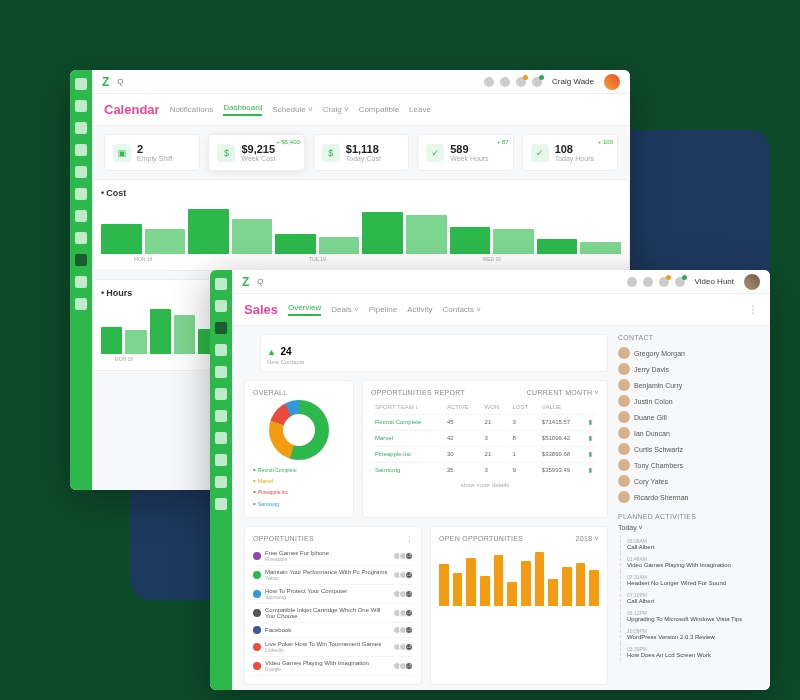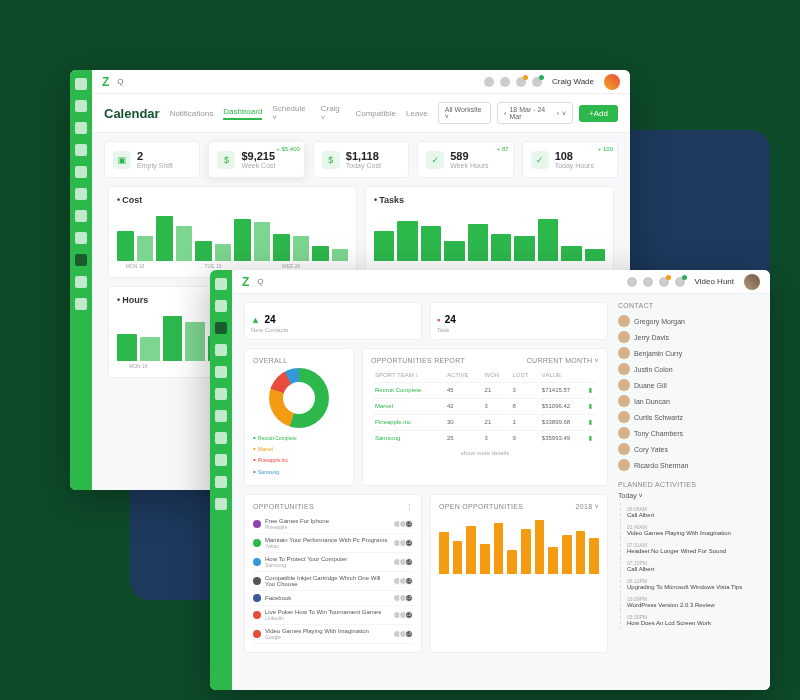--- a/index.html
+++ b/index.html
@@ -15,47 +15,47 @@
 .logo-z { color: #2db84c; font-weight: bold; font-size: 12px; margin-right: 8px; }
 .search-input { flex: 1; border: none; font-size: 8px; color: #999; }
 .top-icons { display: flex; gap: 6px; align-items: center; }
 .top-icon { width: 10px; height: 10px; border-radius: 50%; background: #ccc; position: relative; }
 .top-icon.badge::after { content:''; position:absolute; top:-2px; right:-2px; width:5px; height:5px; background:#f39c12; border-radius:50%; }
 .top-icon.badge2::after { content:''; position:absolute; top:-2px; right:-2px; width:5px; height:5px; background:#27ae60; border-radius:50%; }
 .username { font-size: 8px; color: #333; margin-left: 4px; }
 .avatar { width: 16px; height: 16px; border-radius: 50%; background: linear-gradient(45deg,#f5a623,#e74c3c); margin-left: 4px; }
 .content { position: absolute; left: 22px; right: 0; top: 24px; bottom: 0; background: #f7f8fa; overflow: hidden; }
 .page-header { display: flex; align-items: center; padding: 8px 12px; background: #fff; border-bottom: 1px solid #eee; gap: 10px; }
-.page-title { font-size: 13px; font-weight: 600; color: #14532d; }
+.page-title { font-size: 13px; font-weight: 600; color: #ec4899; }
 .tab { font-size: 8px; color: #999; }
 .tab.active { color: #2db84c; border-bottom: 2px solid #2db84c; padding-bottom: 2px; }
 .header-right { margin-left: auto; display: flex; gap: 6px; align-items: center; }
 .dropdown { font-size: 7px; color: #666; border: 1px solid #ddd; padding: 3px 6px; border-radius: 3px; }
 .date-nav { font-size: 7px; color: #666; border: 1px solid #ddd; padding: 3px 6px; border-radius: 3px; display:flex; gap:3px; align-items:center; }
 .add-btn { background: #2db84c; color: #fff; font-size: 8px; padding: 4px 10px; border-radius: 3px; border: none; }
 .kpi-row { display: flex; gap: 8px; padding: 8px 12px; }
 .kpi { flex: 1; background: #fff; border-radius: 4px; padding: 8px; display: flex; align-items: center; gap: 6px; border: 1px solid #eee; position: relative; }
 .kpi.highlight { box-shadow: 0 2px 8px rgba(0,0,0,0.08); }
 .kpi-icon { width: 18px; height: 18px; border-radius: 4px; display: flex; align-items: center; justify-content: center; font-size: 9px; }
 .kpi-icon.green { background: #e8f7ec; color: #2db84c; }
 .kpi-val { font-size: 11px; font-weight: 600; color: #222; }
 .kpi-label { font-size: 7px; color: #aaa; }
 .kpi-delta { position:absolute; top:4px; right:4px; font-size:6px; color:#2db84c; }
-.panel-row { display: flex; gap: 8px; padding: 0 16px 8px; }
+.panel-row { display: flex; gap: 8px; padding: 0 0 8px; }
 .panel { flex: 1; background: #fff; border-radius: 4px; padding: 8px; border: 1px solid #eee; }
 .panel-title { font-size: 9px; font-weight: 600; color: #333; margin-bottom: 6px; display:flex; align-items:center; }
 .panel-title::before { content: '• '; color:#333; margin-right:2px; }
 .bar-chart { display: flex; align-items: flex-end; gap: 3px; height: 50px; position: relative; }
 .bar { flex: 1; background: #2db84c; border-radius: 1px 1px 0 0; }
 .bar.alt { background: #7dd690; }
 .bar-labels { display:flex; gap:3px; font-size:5px; color:#aaa; margin-top:2px; }
 .bar-labels span { flex:1; text-align:center; white-space:nowrap; overflow:hidden; }
 
 .sales-body { padding: 8px 12px; display: grid; grid-template-columns: 1fr 140px; gap: 10px; }
-.kpi-mini-row { display: flex; gap: 8px; margin-bottom: 8px; }
+.kpi-mini-row { display: flex; gap: 8px; margin-bottom: 8px; margin-left: 16px; }
 .kpi-mini { flex: 1; background: #fff; border: 1px solid #eee; border-radius: 4px; padding: 6px; }
 .kpi-mini-icon { font-size: 9px; }
 .kpi-mini-val { font-size: 10px; font-weight: 600; }
 .kpi-mini-label { font-size: 6px; color: #aaa; }
 .overall-row { display:flex; gap:8px; margin-bottom:8px; }
 .overall-card { background:#fff; border:1px solid #eee; border-radius:4px; padding:8px; }
 .overall-card.donut-card { width: 110px; }
 .overall-card.table-card { flex:1; }
 .section-label { font-size:7px; color:#888; text-transform:uppercase; letter-spacing:0.3px; margin-bottom:4px; display:flex; justify-content:space-between; }
 .donut { width:60px; height:60px; border-radius:50%; background: conic-gradient(#2db84c 0 55%, #f39c12 55% 80%, #e74c3c 80% 92%, #3498db 92% 100%); position:relative; margin:4px auto; }
@@ -116,30 +116,20 @@
   </div>
   <div class="content">
     <div class="page-header">
       <span class="page-title">Calendar</span>
       <span class="tab">Notifications</span>
       <span class="tab active">Dashboard</span>
       <span class="tab">Schedule ˅</span>
       <span class="tab">Craig ˅</span>
       <span class="tab">Compatible</span>
       <span class="tab">Leave</span>
-      <div class="header-right">
-        <span class="dropdown">All Worksite ˅</span>
-        <span class="date-nav">
-            <span>‹</span>
-            <span>18 Mar - 24 Mar</span>
-            <span>›</span>
-            <span>˅</span>
-          </span>
-        <button class="add-btn">+Add</button>
-      </div>
     </div>
     <div class="kpi-row">
       <div class="kpi">
           <div class="kpi-icon green">▣</div>
           <div>
             <div class="kpi-val">2</div>
             <div class="kpi-label">Empty Shift</div>
           </div>
         </div>
       <div class="kpi highlight">
@@ -193,35 +183,20 @@
         </div>
         <div class="bar-labels">
             <span>MON 18</span>
             <span></span>
             <span>TUE 19</span>
             <span></span>
             <span>WED 20</span>
             <span></span>
           </div>
       </div>
-      <div class="panel">
-        <div class="panel-title">Tasks</div>
-        <div class="bar-chart">
-          <div class="bar" style="height:60%"></div>
-            <div class="bar" style="height:80%"></div>
-            <div class="bar" style="height:70%"></div>
-            <div class="bar" style="height:40%"></div>
-            <div class="bar" style="height:75%"></div>
-            <div class="bar" style="height:55%"></div>
-            <div class="bar" style="height:50%"></div>
-            <div class="bar" style="height:85%"></div>
-            <div class="bar" style="height:30%"></div>
-            <div class="bar" style="height:25%"></div>
-        </div>
-      </div>
     </div>
     <div class="panel-row">
       <div class="panel" style="max-width:48%">
         <div class="panel-title">Hours</div>
         <div class="bar-chart">
           <div class="bar" style="height:55%"></div>
             <div class="bar alt" style="height:48%"></div>
           <div class="bar" style="height:90%"></div>
             <div class="bar alt" style="height:78%"></div>
           <div class="bar" style="height:50%"></div>
@@ -263,25 +238,35 @@
     <div class="top-icons">
       <div class="top-icon"></div>
       <div class="top-icon"></div>
       <div class="top-icon badge"></div>
       <div class="top-icon badge2"></div>
       <span class="username">Video Hunt</span>
       <div class="avatar" style="background:linear-gradient(45deg,#a97,#754)"></div>
     </div>
   </div>
   <div class="content">
+    <div class="page-header">
+      <span class="page-title">Sales</span>
+      <span class="tab active">Overview</span>
+      <span class="tab">Deals ˅</span>
+      <span class="tab">Pipeline</span>
+      <span class="tab">Activity</span>
+      <span class="tab">Contacts ˅</span>
+      <div class="header-right">
+          <span style="font-size:10px;color:#aaa">⋮</span>
+        </div>
+    </div>
     <div class="sales-body">
       <div>
         <div class="kpi-mini-row">
           <div class="kpi-mini"><span class="kpi-mini-icon" style="color:#2db84c">▲</span> <span class="kpi-mini-val">24</span><div class="kpi-mini-label">New Contacts</div></div>
-          <div class="kpi-mini"><span class="kpi-mini-icon" style="color:#e74c3c">▪</span> <span class="kpi-mini-val">24</span><div class="kpi-mini-label">Task</div></div>
         </div>
         <div class="overall-row">
           <div class="overall-card donut-card">
             <div class="section-label">OVERALL</div>
             <div class="donut"></div>
             <div class="legend">
               <div class="legend-item" style="color:#2db84c">Recruit Complete</div>
               <div class="legend-item" style="color:#f39c12">Marvel</div>
               <div class="legend-item" style="color:#e74c3c">Pineapple.inc</div>
               <div class="legend-item" style="color:#3498db">Samsung</div>

